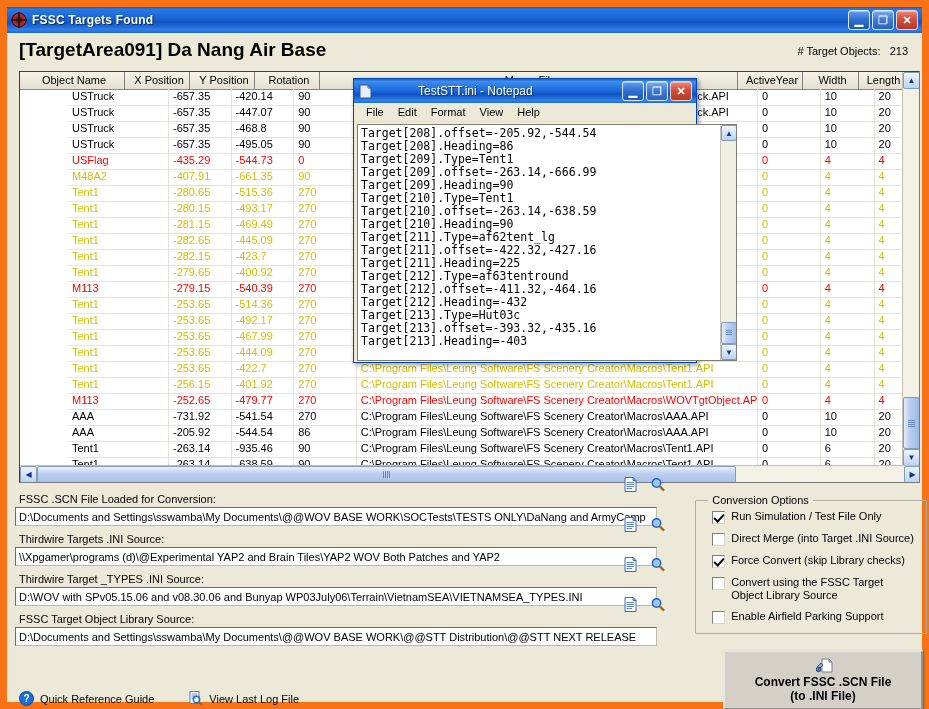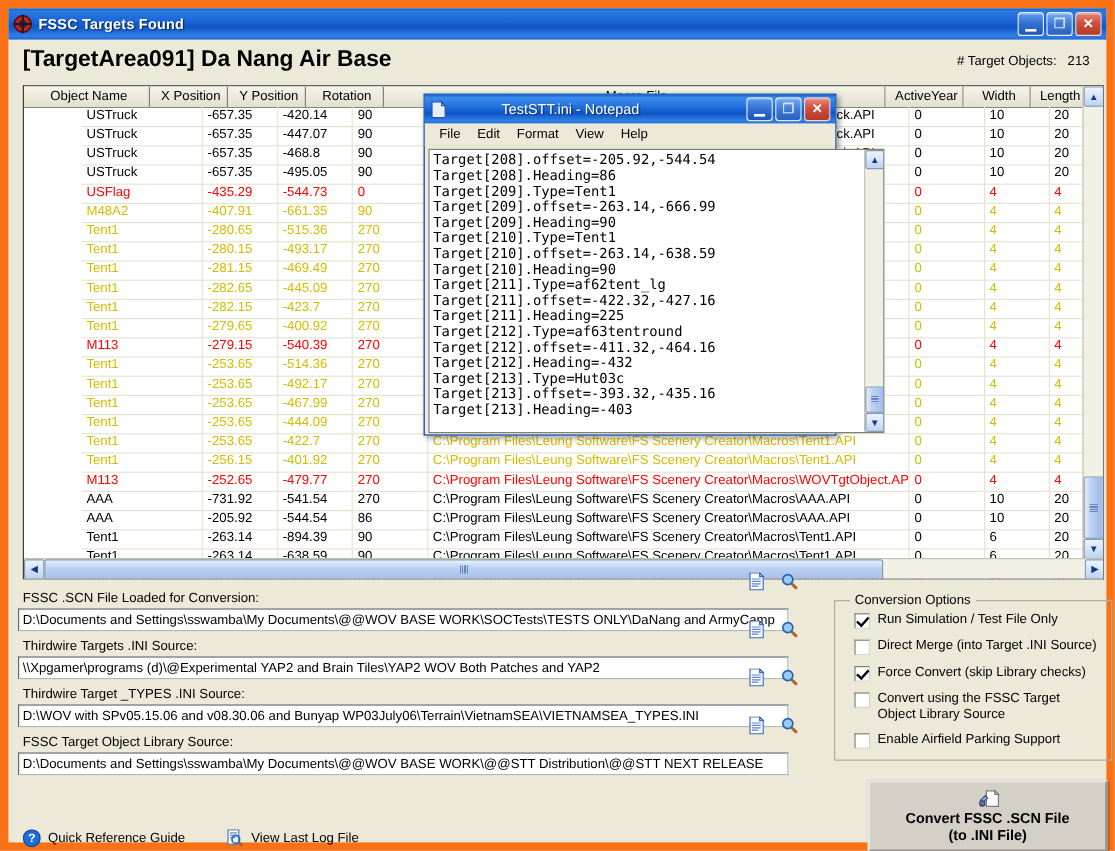--- a/index.html
+++ b/index.html
@@ -614,21 +614,21 @@
           <div class="gc c-y clr-black">-544.54</div>
           <div class="gc c-rot clr-black">86</div>
           <div class="gc c-macro clr-black">C:\Program Files\Leung Software\FS Scenery Creator\Macros\AAA.API</div>
           <div class="gc c-year clr-black">0</div>
           <div class="gc c-width clr-black">10</div>
           <div class="gc c-len clr-black">20</div>
         </div>
         <div class="grow">
           <div class="gc c-name clr-black">Tent1</div>
           <div class="gc c-x clr-black">-263.14</div>
-          <div class="gc c-y clr-black">-894.39</div>
+          <div class="gc c-y clr-black">-935.46</div>
           <div class="gc c-rot clr-black">90</div>
           <div class="gc c-macro clr-black">C:\Program Files\Leung Software\FS Scenery Creator\Macros\Tent1.API</div>
           <div class="gc c-year clr-black">0</div>
           <div class="gc c-width clr-black">6</div>
           <div class="gc c-len clr-black">20</div>
         </div>
         <div class="grow">
           <div class="gc c-name clr-black">Tent1</div>
           <div class="gc c-x clr-black">-263.14</div>
           <div class="gc c-y clr-black">-638.59</div>

